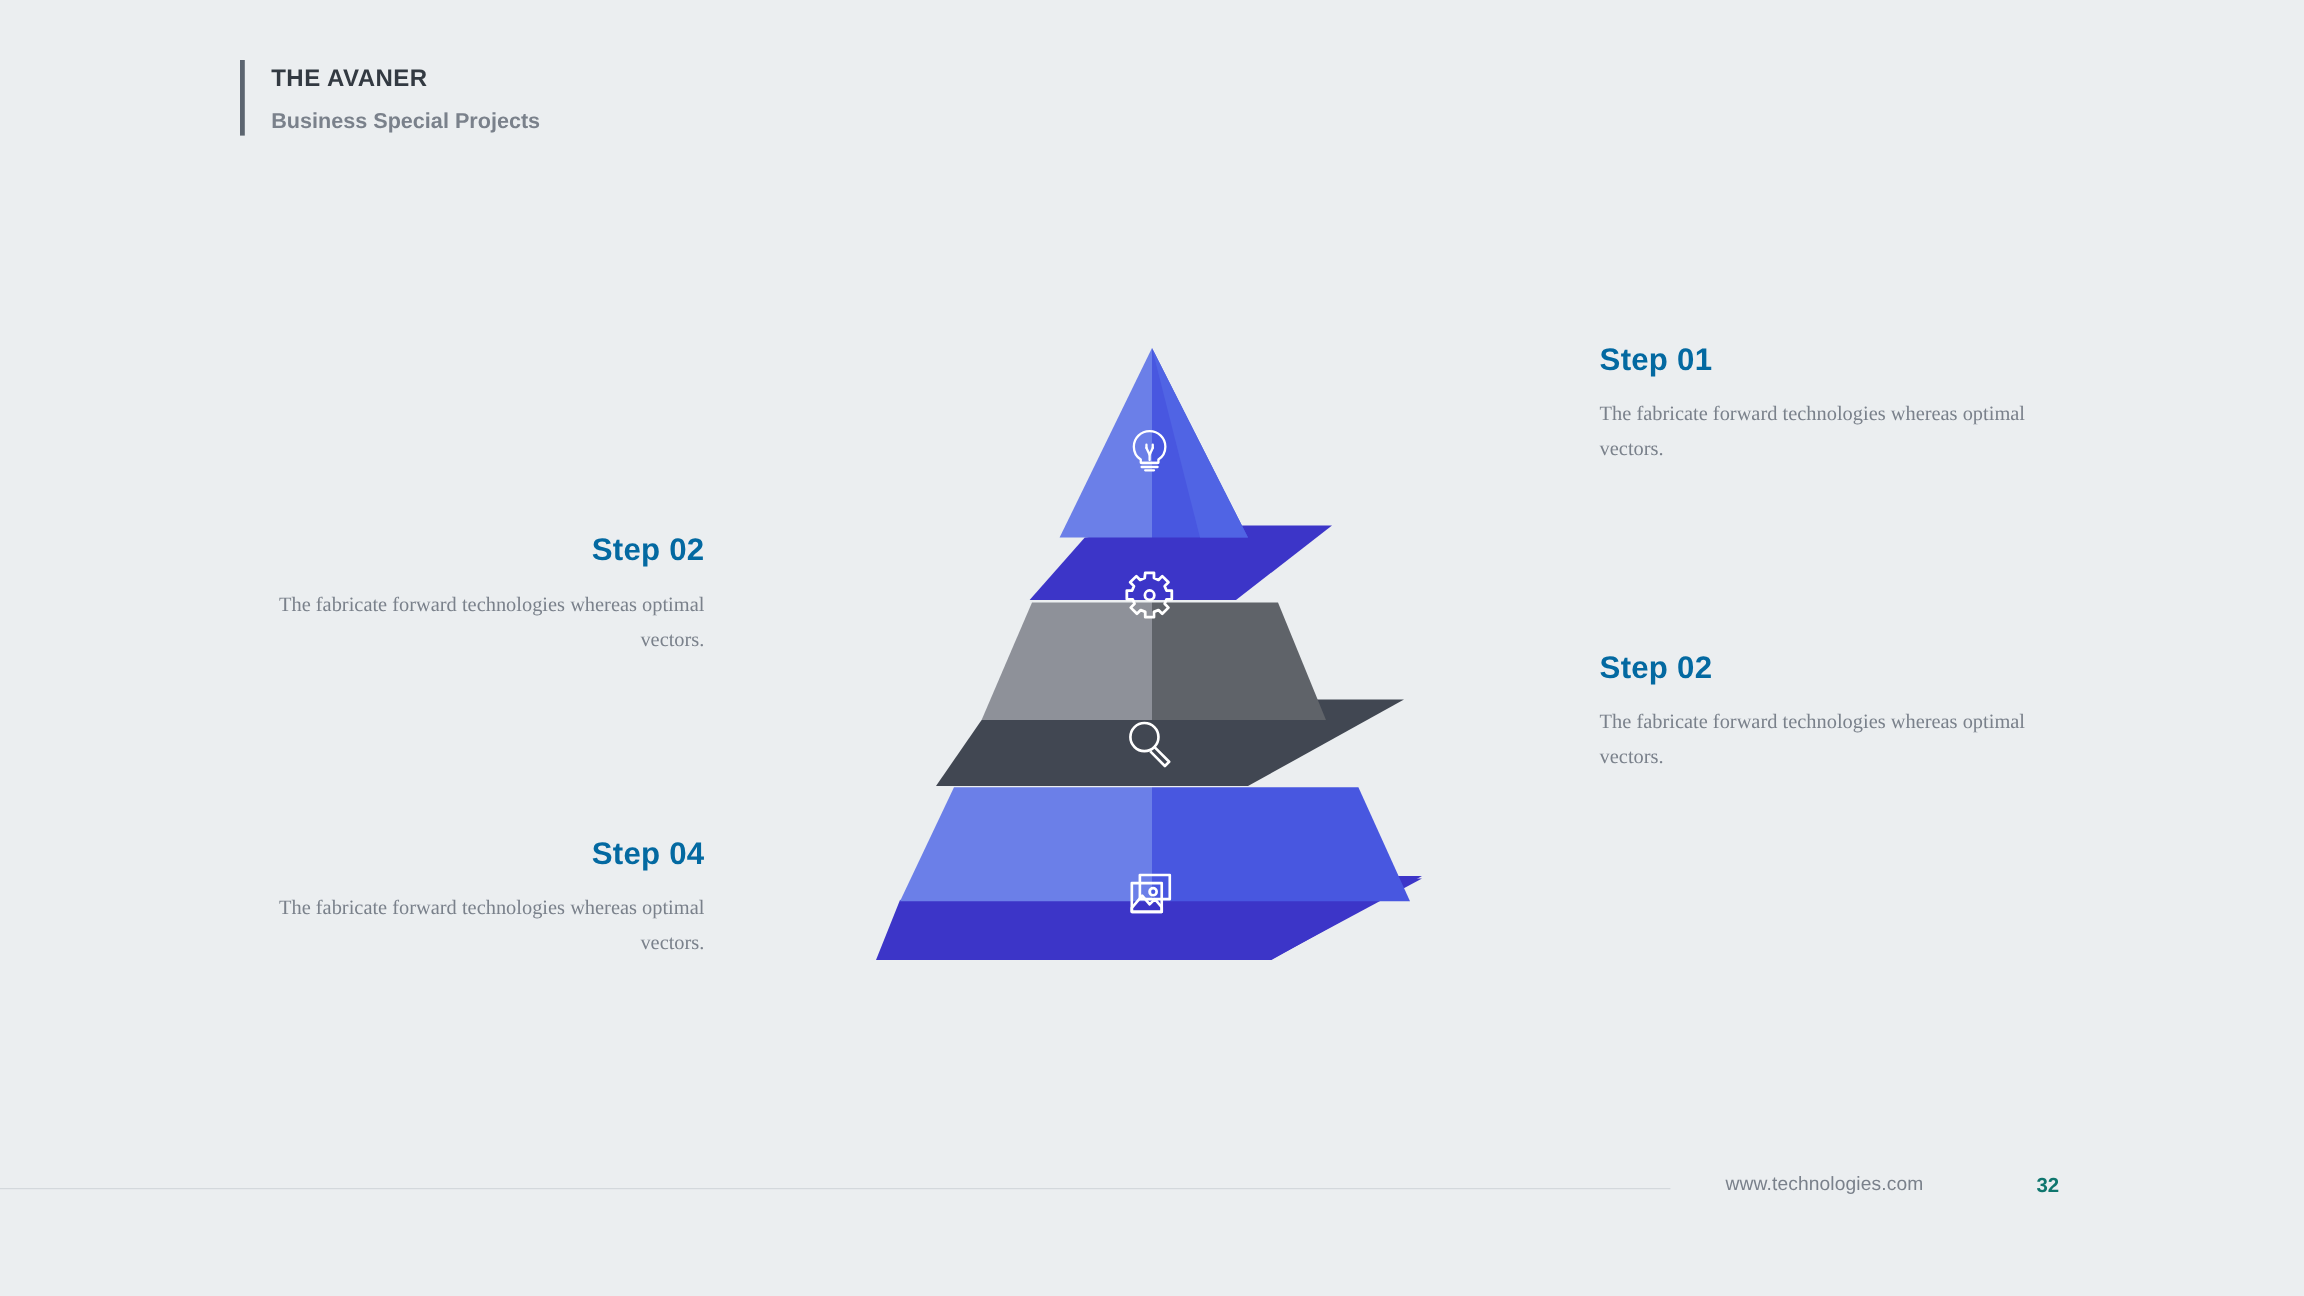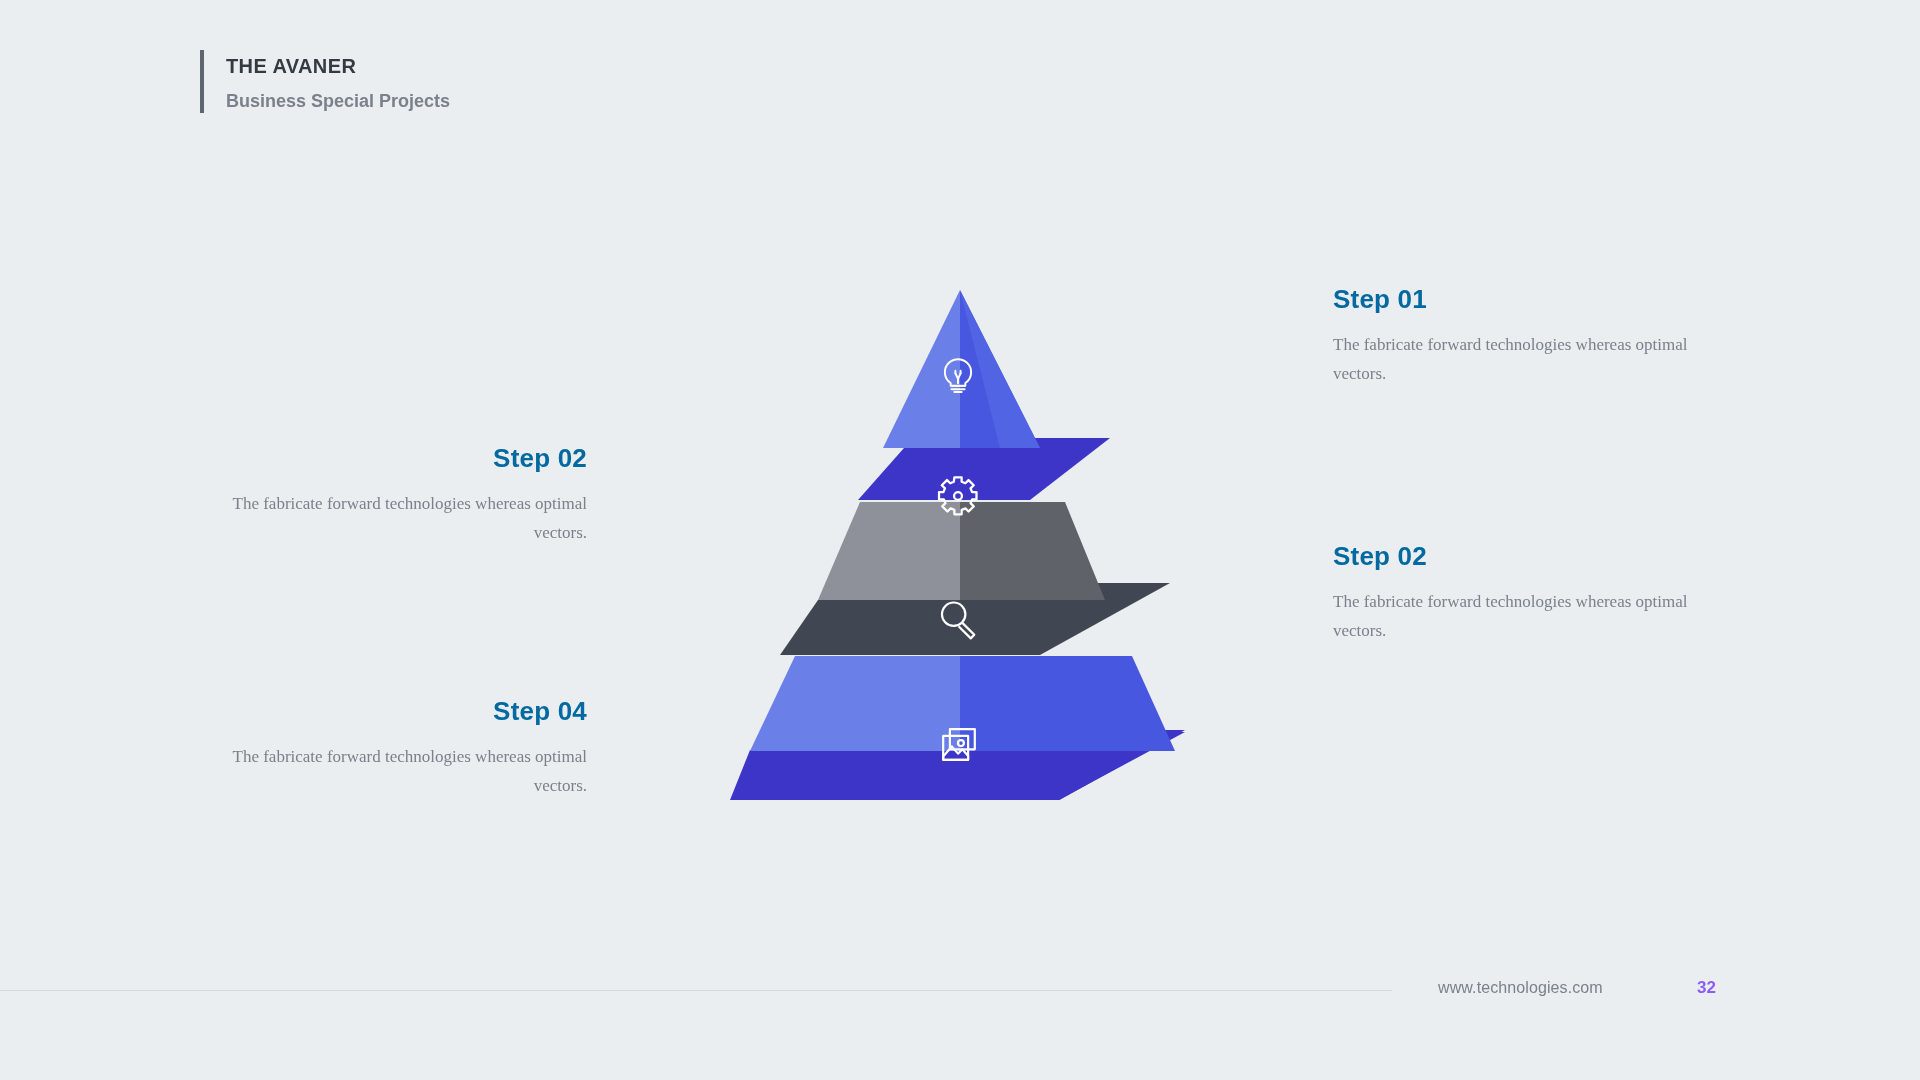--- a/index.html
+++ b/index.html
@@ -129,21 +129,21 @@
     color: #7A818B;
     letter-spacing: 0.1px;
     white-space: nowrap;
   }
   .footer-page {
     position: absolute;
     left: 1697px;
     top: 978px;
     font-size: 17px;
     font-weight: 700;
-    color: #8b5cf6;
+    color: #0f766e;
   }
 </style>
 </head>
 <body style="background: rgb(235, 238, 240);">
 
 <div class="slide">
 
   <div class="header">
     <div class="header-bar" style="background: rgb(92, 101, 112);"></div>
     <div class="header-text">

